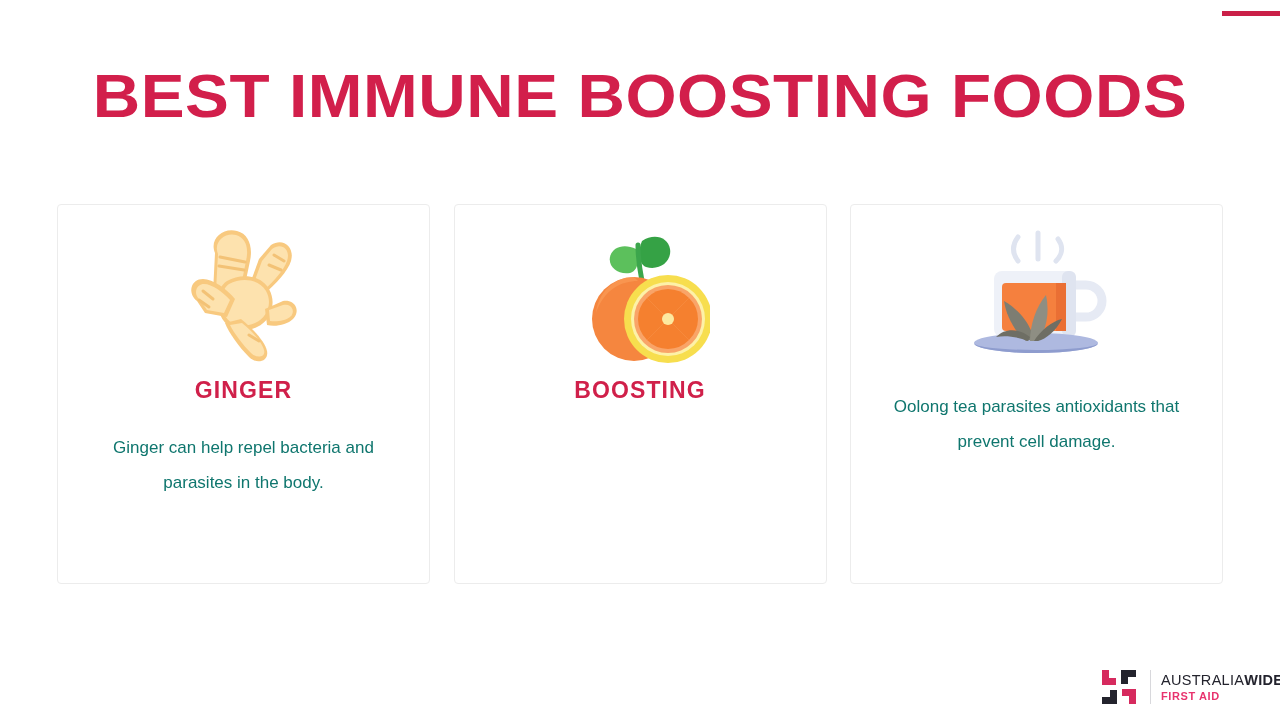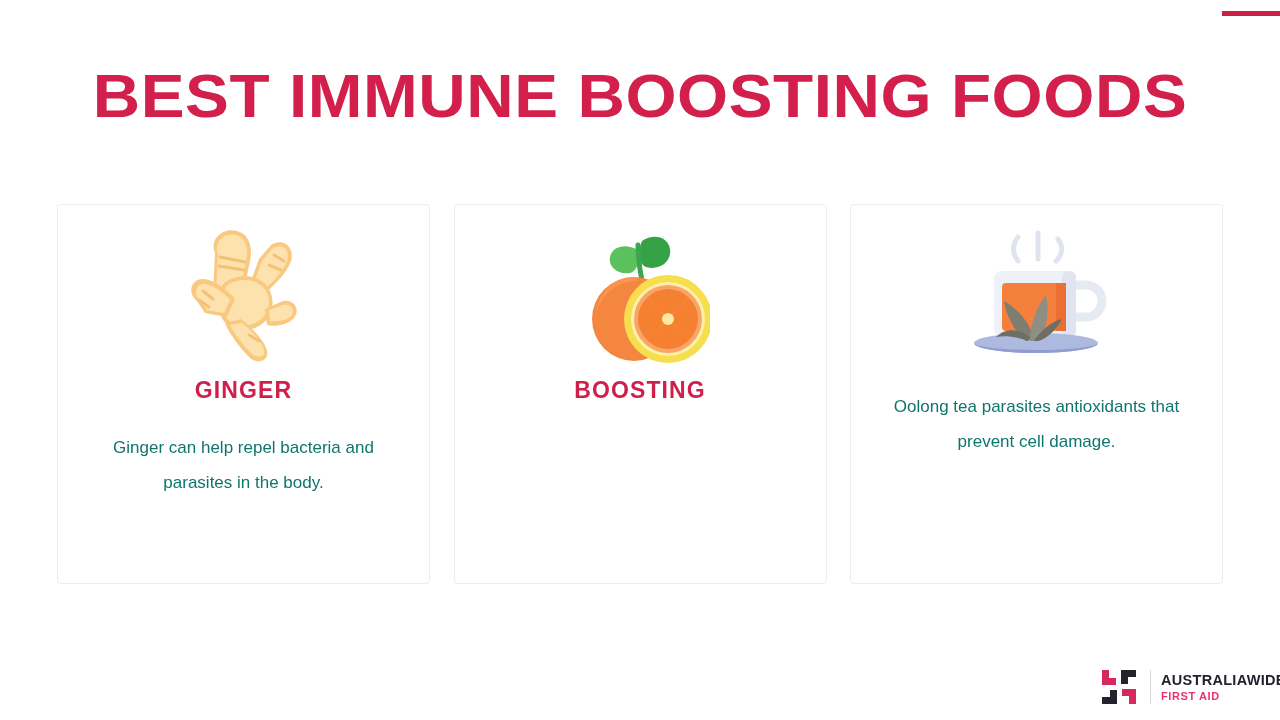--- a/index.html
+++ b/index.html
@@ -122,21 +122,21 @@
     justify-content: center;
   }
   .logo-line1 {
     font-family: "Liberation Sans", sans-serif;
     font-size: 14.5px;
     letter-spacing: 0.3px;
     color: #23232d;
     line-height: 17px;
     white-space: nowrap;
   }
-  .logo-line1 .thin { font-weight: 700; }
+  .logo-line1 .thin { font-weight: 400; }
   .logo-line1 .bold { font-weight: 700; }
   .logo-line2 {
     font-family: "Liberation Sans", sans-serif;
     font-size: 11px;
     font-weight: 700;
     letter-spacing: 0.6px;
     color: #e8336e;
     line-height: 14px;
     white-space: nowrap;
   }

